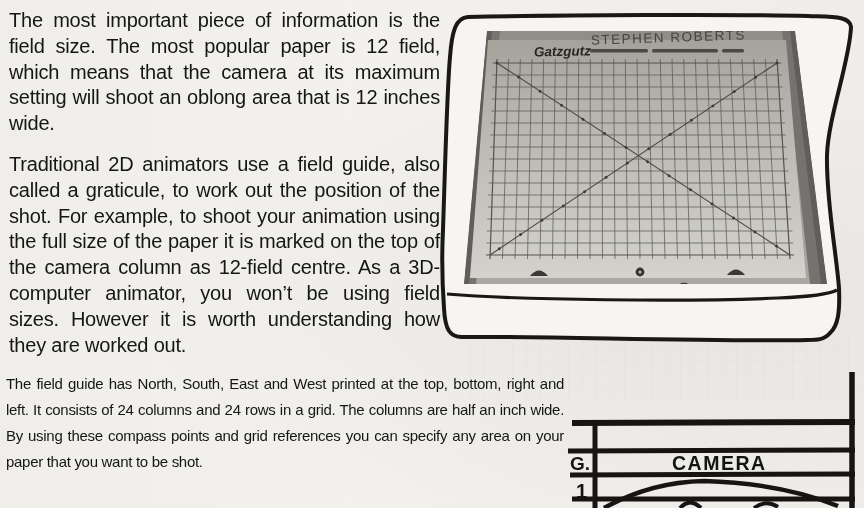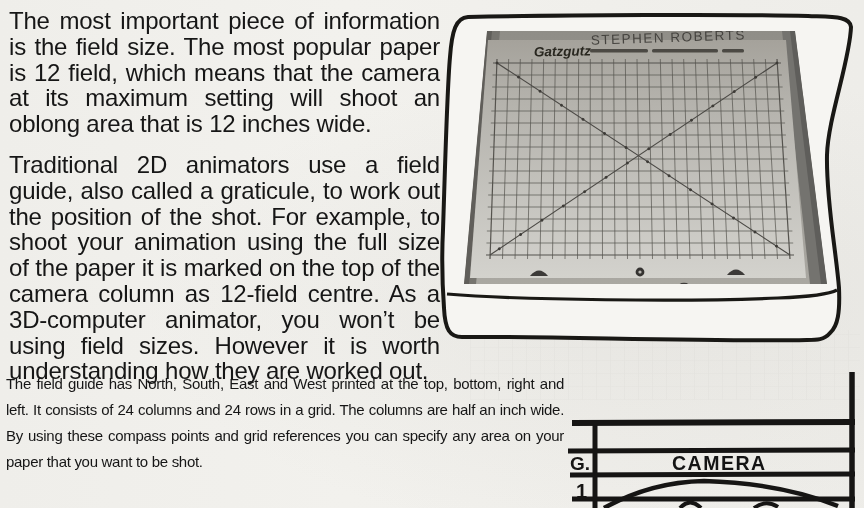--- a/index.html
+++ b/index.html
@@ -9,21 +9,21 @@
       radial-gradient(ellipse at 75% 60%, rgba(190,188,182,.18), rgba(0,0,0,0) 55%),
       linear-gradient(90deg, #efeeea 0%, #f2f1ed 40%, #eeede9 100%);
     font-family:"Liberation Sans", sans-serif;
     color:#161616;
   }
   .col-narrow{
     position:absolute;left:9px;top:8px;width:431px;
   }
   .col-narrow p{
     margin:0 0 15px 0;
-    font-size:24px;line-height:25.8px;letter-spacing:-0.2px;
+    font-size:20px;line-height:25.8px;letter-spacing:-0.2px;
     text-align:justify;
   }
   .col-wide{
     position:absolute;left:6px;top:371px;width:558px;
   }
   .col-wide p{
     margin:0;font-size:15px;line-height:26px;letter-spacing:-0.3px;
     text-align:justify;
   }
   .figure{position:absolute;left:438px;top:0;width:426px;height:354px;}

